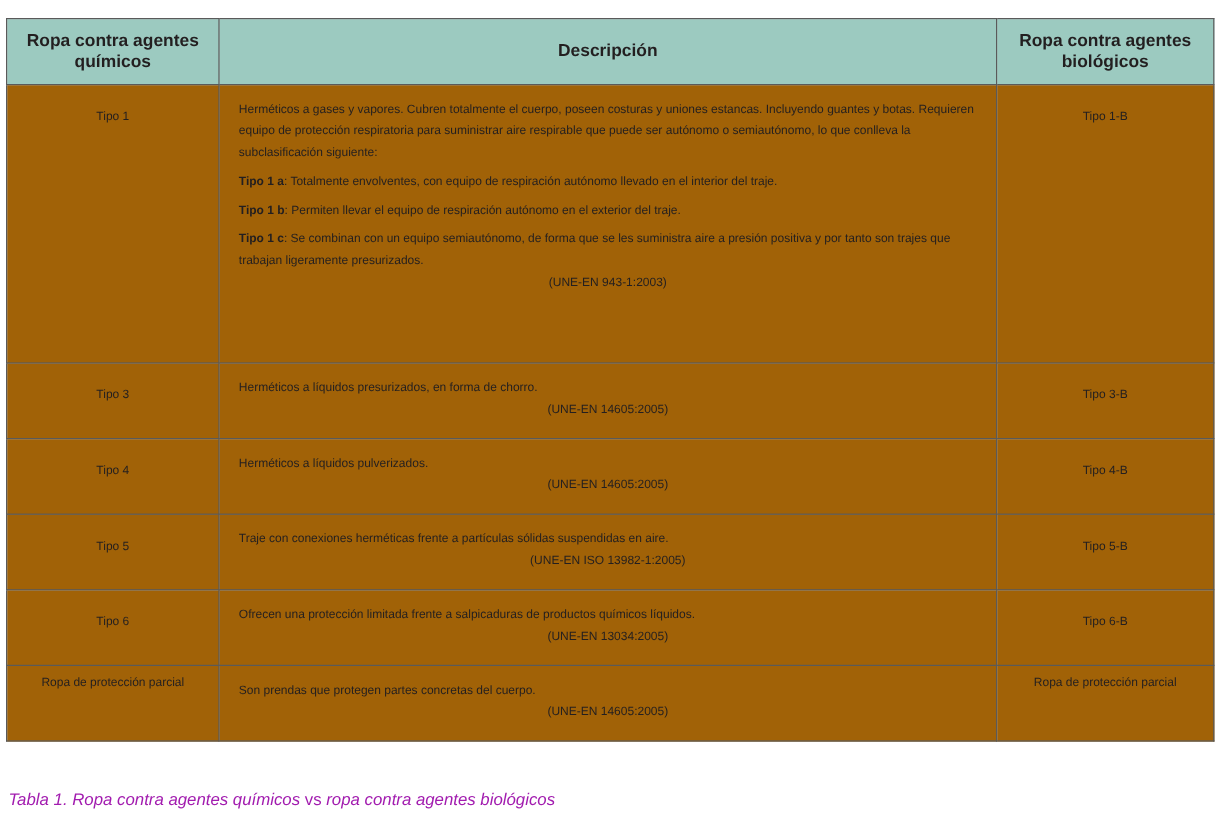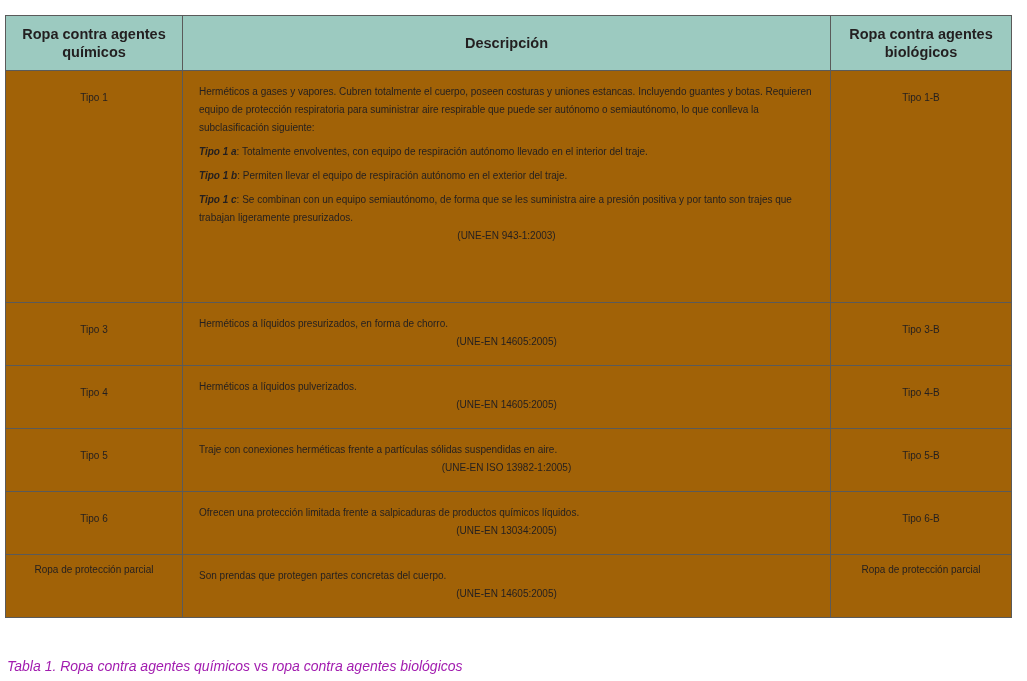--- a/index.html
+++ b/index.html
@@ -10,21 +10,21 @@
   .tbl th, .tbl td { border:1.5px solid #5a5a5a; }
   .tbl th { background:#9ccac0; font-weight:bold; font-size:14.5px;
             text-align:center; vertical-align:middle; height:54px; line-height:18px; padding:0 4px; }
   .tbl td { background:#a16207; font-size:10px; line-height:18px; vertical-align:top; }
   .c1 { width:168px; text-align:center; padding-top:18px; }
   .c3 { width:172px; text-align:center; padding-top:18px; }
   .c2 { padding:12px 16px 8px 16px;margin-top:46px; }
   .c2 p { margin:0 0 6px 0; }
   .c2 p.last { margin:0; }
   .std { text-align:center; margin:0; }
-  .lab { font-weight:bold;font-style:italic; }
+  .lab { font-weight:bold; }
   .r-partial td.c1, .r-partial td.c3 { padding-top:6px; }
   .caption { position:absolute; left:7px; top:658px; font-style:italic; font-size:14px; color:#a21caf; }
   .caption .up { font-style:normal; }
 </style>
 </head>
 <body>
 
 <table class="tbl">
   <thead>
     <tr>

